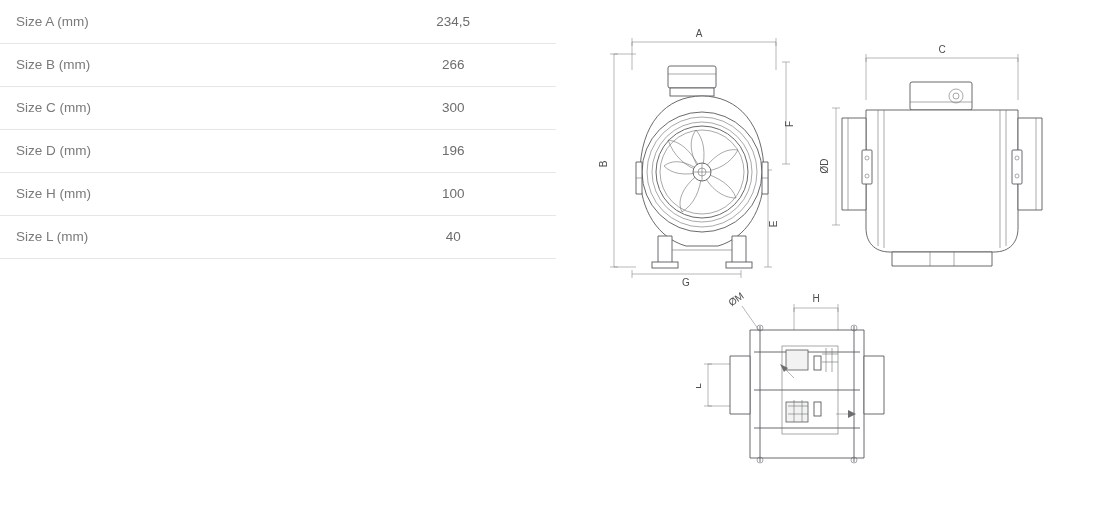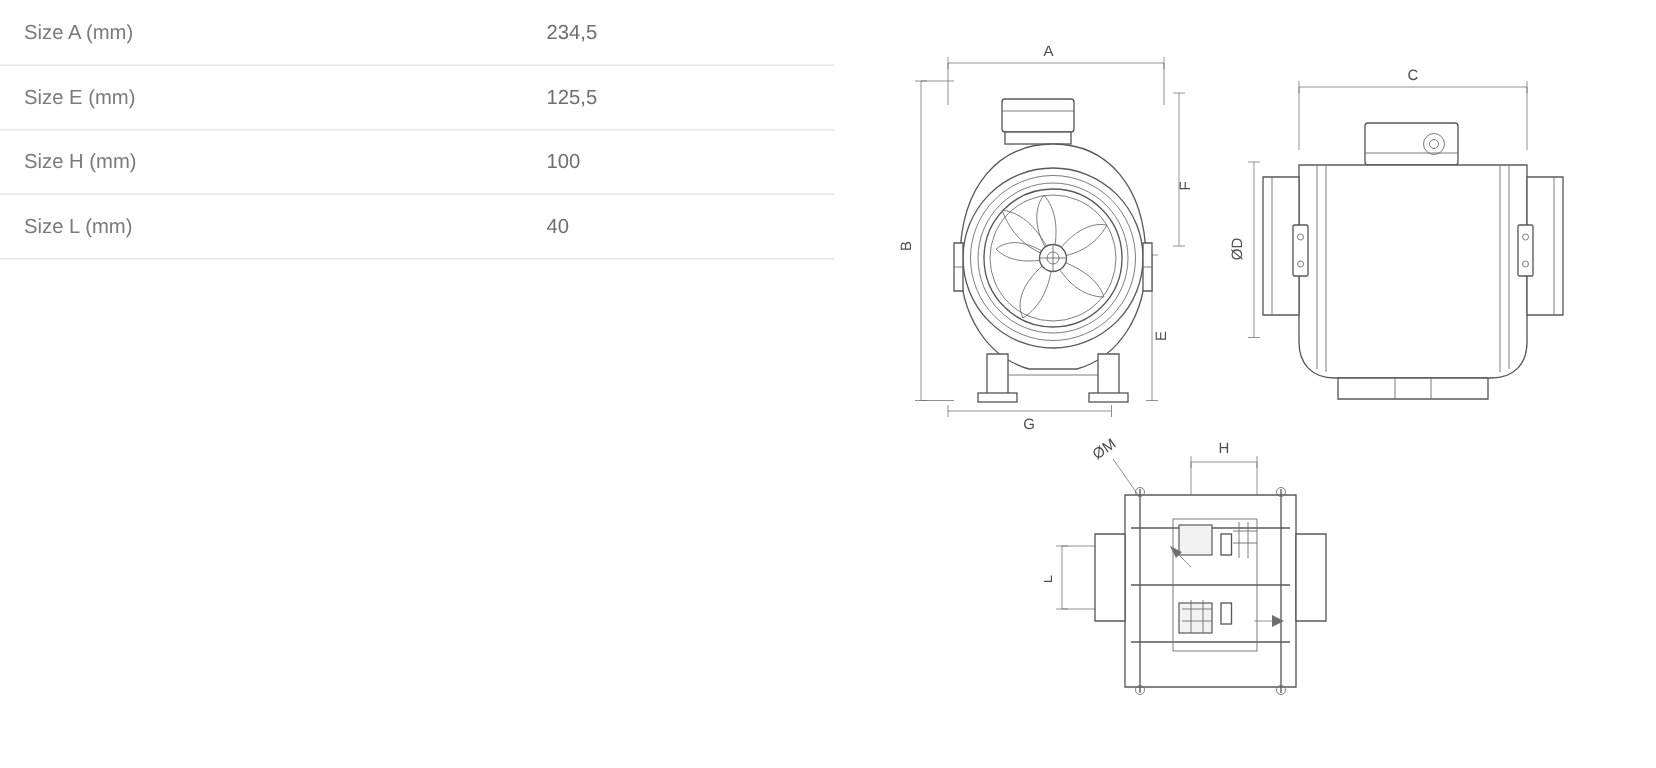--- a/index.html
+++ b/index.html
@@ -37,21 +37,21 @@
     font-size: 13.5px;
     color: #7a7a7a;
     padding: 0 16px;
     vertical-align: middle;
     white-space: nowrap;
   }
   .spec-table td.label {
     text-align: left;
   }
   .spec-table td.value {
-    text-align: left;
+    text-align: center;
     padding-right: 14px;
     color: #6d6d6d;
   }
   
   .drawings {
     position: absolute;
     left: 556px;
     top: 0;
     width: 548px;
     height: 512px;
@@ -99,22 +99,30 @@
 
 <div class="page">
 
   <table class="spec-table">
     <tbody>
       <tr>
         <td class="label">Size A (mm)</td>
         <td class="value">234,5</td>
       </tr>
       <tr>
-        <td class="label">Size E (mm)</td>
-        <td class="value">125,5</td>
+        <td class="label">Size B (mm)</td>
+        <td class="value">266</td>
+      </tr>
+      <tr>
+        <td class="label">Size C (mm)</td>
+        <td class="value">300</td>
+      </tr>
+      <tr>
+        <td class="label">Size D (mm)</td>
+        <td class="value">196</td>
       </tr>
       <tr>
         <td class="label">Size H (mm)</td>
         <td class="value">100</td>
       </tr>
       <tr>
         <td class="label">Size L (mm)</td>
         <td class="value">40</td>
       </tr>
     </tbody>

